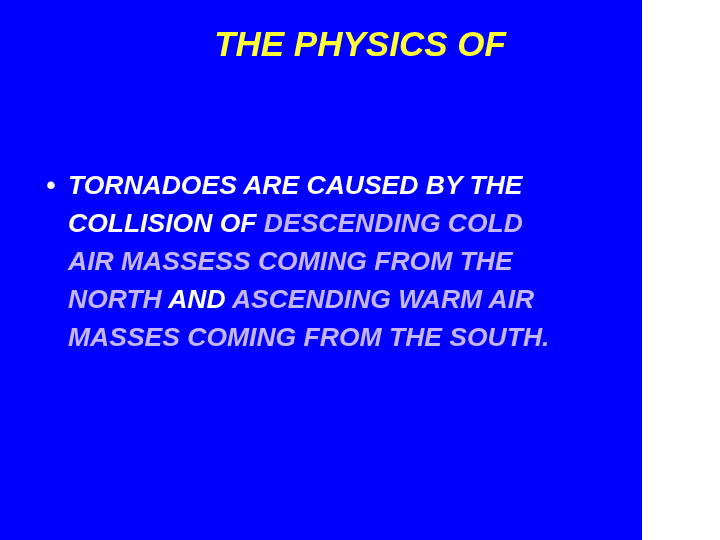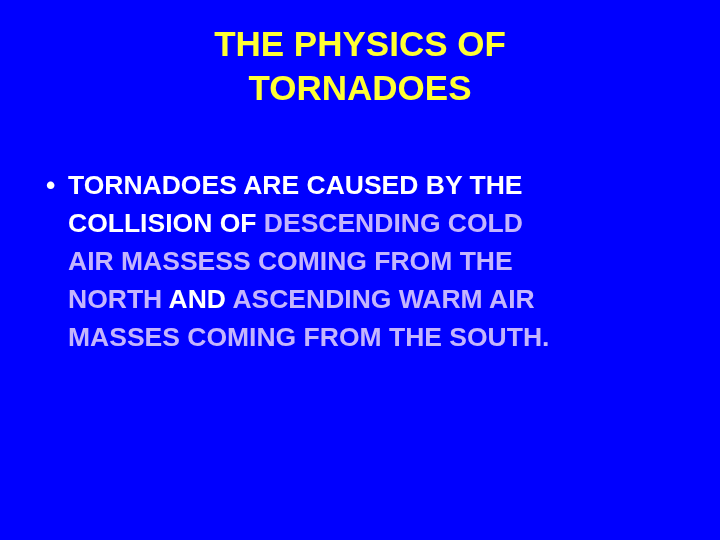--- a/index.html
+++ b/index.html
@@ -7,24 +7,25 @@
     padding: 0;
   }
   body {
     width: 720px;
     height: 540px;
     overflow: hidden;
     font-family: "Liberation Sans", sans-serif;
   }
   #slide {
     position: relative;
-    width: 720px;
+    width: 642px;
     height: 540px;
     background: #0000ff;
     box-sizing: border-box;
+    font-style: italic;
   }
 
   
   #slide-title {
     position: absolute;
     left: 60px;
     top: 22px;
     width: 600px;
     text-align: center;
     color: #ffff33;
@@ -73,21 +74,20 @@
   .run.white  { color: #ffffff; }
   .run.yellow { color: #c4b5fd; }
 </style>
 </head>
 <body>
 
 <div id="slide">
 
   <div id="slide-title">
     <span class="tline">THE PHYSICS OF</span>
-    <span class="tline">TORNADOES</span>
   </div>
 
   <div id="body-block">
     <div class="bullet-item">
       <span class="bullet-marker">•</span>
       <span id="body-lines"><span class="btext"><span class="run white">TORNADOES ARE CAUSED BY THE</span></span><span class="btext"><span class="run white">COLLISION OF </span><span class="run yellow">DESCENDING COLD</span></span><span class="btext"><span class="run yellow">AIR MASSESS COMING FROM THE</span></span><span class="btext"><span class="run yellow">NORTH </span><span class="run white">AND </span><span class="run yellow">ASCENDING WARM AIR</span></span><span class="btext"><span class="run yellow">MASSES COMING FROM THE SOUTH.</span></span></span>
     </div>
   </div>
 
 </div>

